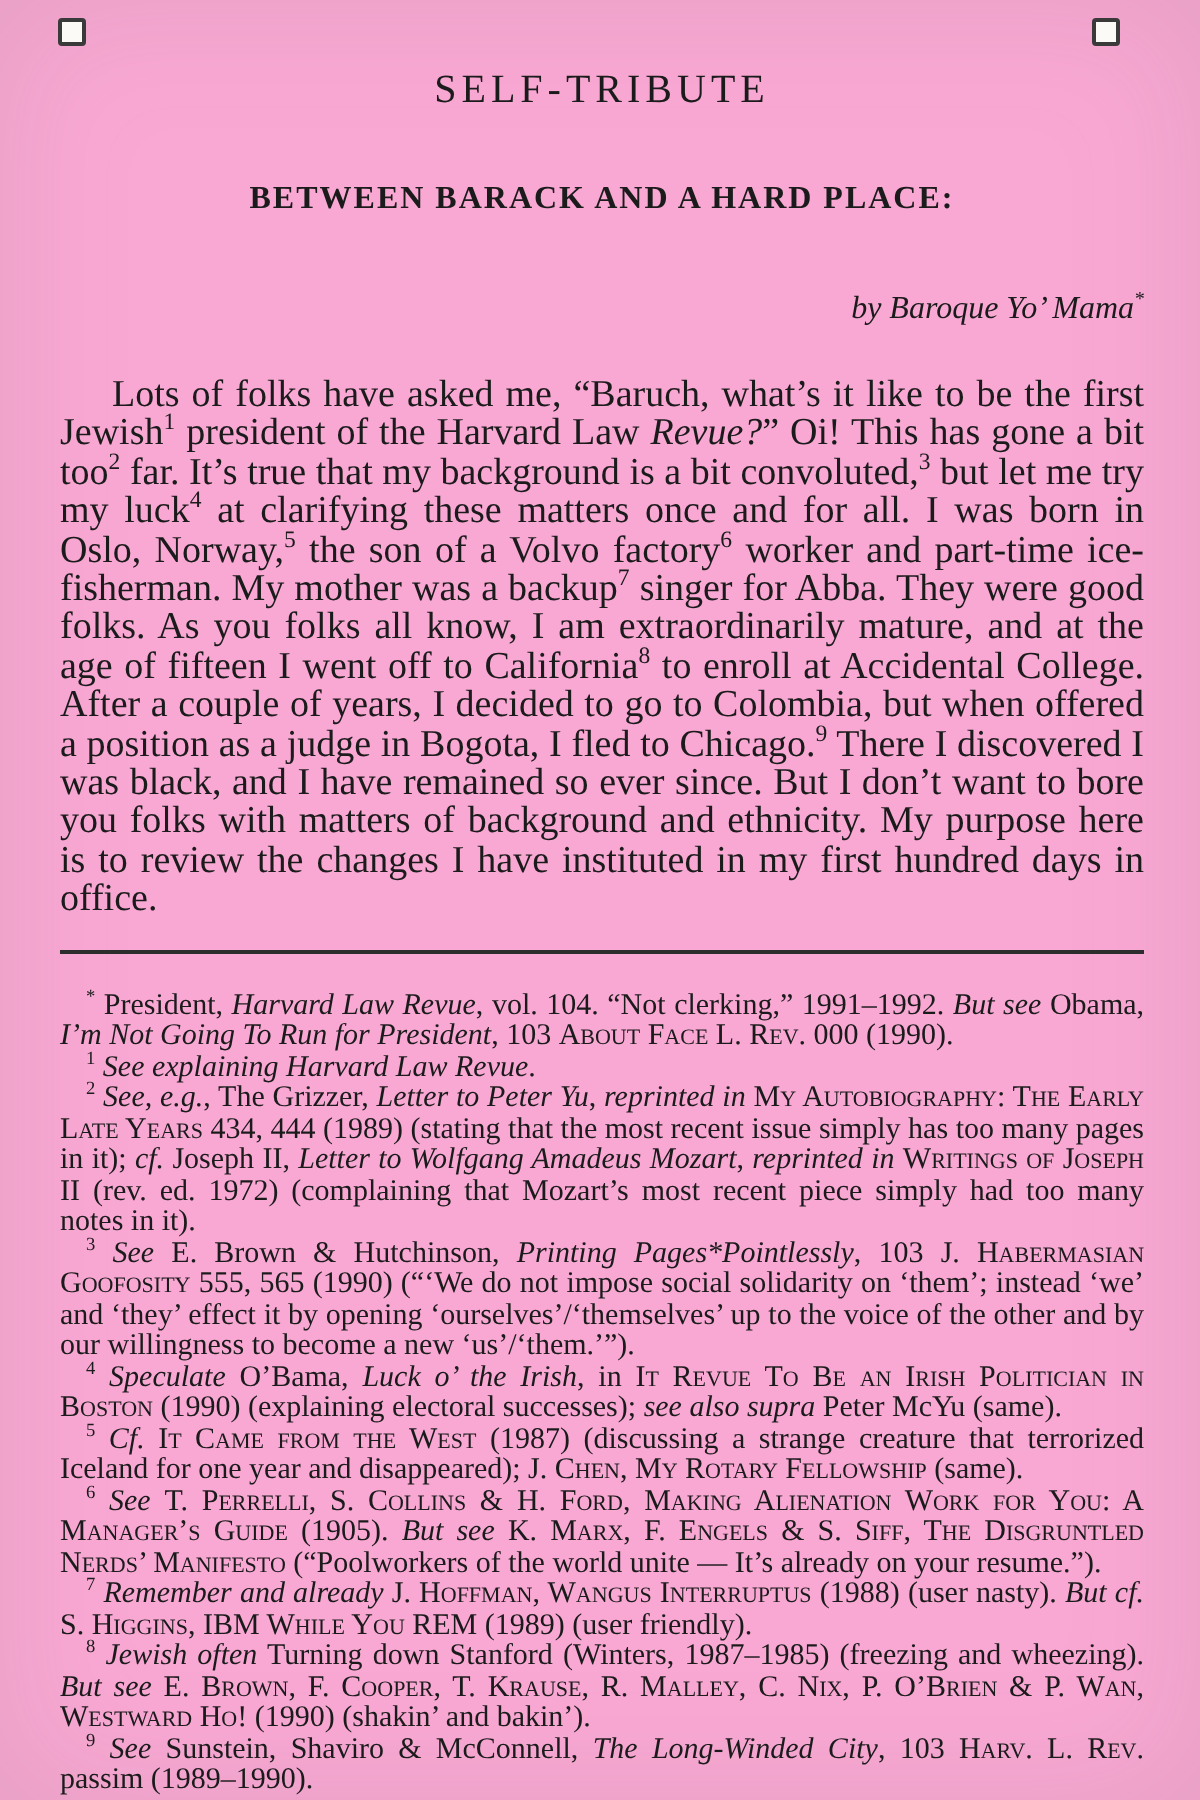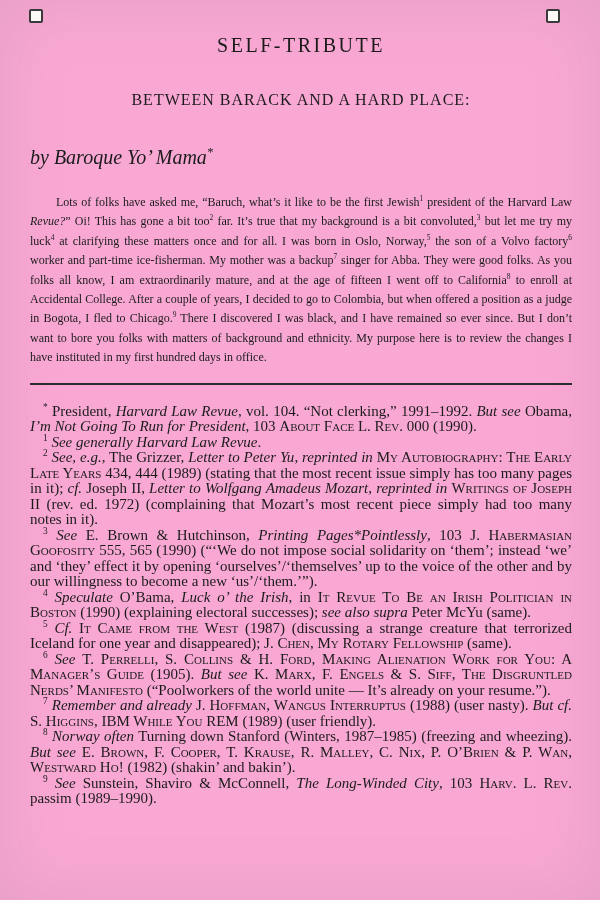--- a/index.html
+++ b/index.html
@@ -33,34 +33,34 @@
   h1.title {
     margin: 34px 0 0 0;
     font-size: 20px;
     font-weight: normal;
     letter-spacing: 2.5px;
     text-align: center;
   }
   h2.subtitle {
     margin: 32px 0 0 0;
     font-size: 16px;
-    font-weight: normal;
+    font-weight: bold;
     letter-spacing: 1px;
     line-height: 22px;
     text-align: center;
   }
   .byline {
     margin-top: 35px;
-    font-size: 20px;
+    font-size: 16px;
     font-style: italic;
-    text-align: left;
+    text-align: right;
   }
   p.bodytext {
     margin: 24px 0 0 0;
-    font-size: 12px;
+    font-size: 19px;
     line-height: 19.4px;
     text-align: justify;
     text-indent: 26px;
   }
   .rule {
     margin-top: 15px;
     border-top: 2px solid #2d2d2d;
     width: 100%;
   }
   .footnotes {
@@ -98,25 +98,25 @@
     </h2>
 
     <div class="byline"><span class="it">by Baroque Yo’ Mama</span><span class="sup">*</span></div>
 
     <p class="bodytext"><span>Lots of folks have asked me, “Baruch, what’s it like to be the first Jewish</span><span class="sup">1</span><span> president of the Harvard Law </span><span class="it">Revue?</span><span>” Oi! This has gone a bit too</span><span class="sup">2</span><span> far. It’s true that my background is a bit convoluted,</span><span class="sup">3</span><span> but let me try my luck</span><span class="sup">4</span><span> at clarifying these matters once and for all. I was born in Oslo, Norway,</span><span class="sup">5</span><span> the son of a Volvo factory</span><span class="sup">6</span><span> worker and part-time ice-fisherman. My mother was a backup</span><span class="sup">7</span><span> singer for Abba. They were good folks. As you folks all know, I am extraordinarily mature, and at the age of fifteen I went off to California</span><span class="sup">8</span><span> to enroll at Accidental College. After a couple of years, I decided to go to Colombia, but when offered a position as a judge in Bogota, I fled to Chicago.</span><span class="sup">9</span><span> There I discovered I was black, and I have remained so ever since. But I don’t want to bore you folks with matters of background and ethnicity. My purpose here is to review the changes I have instituted in my first hundred days in office.</span></p>
 
     <div class="rule"></div>
 
     <div class="footnotes">
       <p class="fn"><span class="sup">*</span><span> President, </span><span class="it">Harvard Law Revue</span><span>, vol. 104. “Not clerking,” 1991–1992. </span><span class="it">But see</span><span> Obama, </span><span class="it">I’m Not Going To Run for President</span><span>, 103 </span><span class="sc">About Face L. Rev.</span><span> 000 (1990).</span></p>
-      <p class="fn"><span class="sup">1</span><span> </span><span class="it">See generally Harvard Law Revue</span><span>.</span></p>
+      <p class="fn"><span class="sup">1</span><span> </span><span class="it">See explaining Harvard Law Revue</span><span>.</span></p>
       <p class="fn"><span class="sup">2</span><span> </span><span class="it">See, e.g.</span><span>, The Grizzer, </span><span class="it">Letter to Peter Yu</span><span>, </span><span class="it">reprinted in</span><span> </span><span class="sc">My Autobiography: The Early Late Years</span><span> 434, 444 (1989) (stating that the most recent issue simply has too many pages in it); </span><span class="it">cf.</span><span> Joseph II, </span><span class="it">Letter to Wolfgang Amadeus Mozart</span><span>, </span><span class="it">reprinted in</span><span> </span><span class="sc">Writings of Joseph II</span><span> (rev. ed. 1972) (complaining that Mozart’s most recent piece simply had too many notes in it).</span></p>
       <p class="fn"><span class="sup">3</span><span> </span><span class="it">See</span><span> E. Brown &amp; Hutchinson, </span><span class="it">Printing Pages*Pointlessly</span><span>, 103 </span><span class="sc">J. Habermasian Goofosity</span><span> 555, 565 (1990) (“‘We do not impose social solidarity on ‘them’; instead ‘we’ and ‘they’ effect it by opening ‘ourselves’/‘themselves’ up to the voice of the other and by our willingness to become a new ‘us’/‘them.’”).</span></p>
       <p class="fn"><span class="sup">4</span><span> </span><span class="it">Speculate</span><span> O’Bama, </span><span class="it">Luck o’ the Irish</span><span>, in </span><span class="sc">It Revue To Be an Irish Politician in Boston</span><span> (1990) (explaining electoral successes); </span><span class="it">see also supra</span><span> Peter McYu (same).</span></p>
       <p class="fn"><span class="sup">5</span><span> </span><span class="it">Cf.</span><span> </span><span class="sc">It Came from the West</span><span> (1987) (discussing a strange creature that terrorized Iceland for one year and disappeared); </span><span class="sc">J. Chen, My Rotary Fellowship</span><span> (same).</span></p>
       <p class="fn"><span class="sup">6</span><span> </span><span class="it">See</span><span> </span><span class="sc">T. Perrelli, S. Collins &amp; H. Ford, Making Alienation Work for You: A Manager’s Guide</span><span> (1905). </span><span class="it">But see</span><span> </span><span class="sc">K. Marx, F. Engels &amp; S. Siff, The Disgruntled Nerds’ Manifesto</span><span> (“Poolworkers of the world unite — It’s already on your resume.”).</span></p>
       <p class="fn"><span class="sup">7</span><span> </span><span class="it">Remember and already</span><span> </span><span class="sc">J. Hoffman, Wangus Interruptus</span><span> (1988) (user nasty). </span><span class="it">But cf.</span><span> </span><span class="sc">S. Higgins, IBM While You REM</span><span> (1989) (user friendly).</span></p>
-      <p class="fn"><span class="sup">8</span><span> </span><span class="it">Norway often</span><span> Turning down Stanford (Winters, 1987–1985) (freezing and wheezing). </span><span class="it">But see</span><span> </span><span class="sc">E. Brown, F. Cooper, T. Krause, R. Malley, C. Nix, P. O’Brien &amp; P. Wan, Westward Ho!</span><span> (1982) (shakin’ and bakin’).</span></p>
+      <p class="fn"><span class="sup">8</span><span> </span><span class="it">Jewish often</span><span> Turning down Stanford (Winters, 1987–1985) (freezing and wheezing). </span><span class="it">But see</span><span> </span><span class="sc">E. Brown, F. Cooper, T. Krause, R. Malley, C. Nix, P. O’Brien &amp; P. Wan, Westward Ho!</span><span> (1990) (shakin’ and bakin’).</span></p>
       <p class="fn"><span class="sup">9</span><span> </span><span class="it">See</span><span> Sunstein, Shaviro &amp; McConnell, </span><span class="it">The Long-Winded City</span><span>, 103 </span><span class="sc">Harv. L. Rev.</span><span> passim (1989–1990).</span></p>
     </div>
 
   </div>
 </div>
 
 </body></html>

